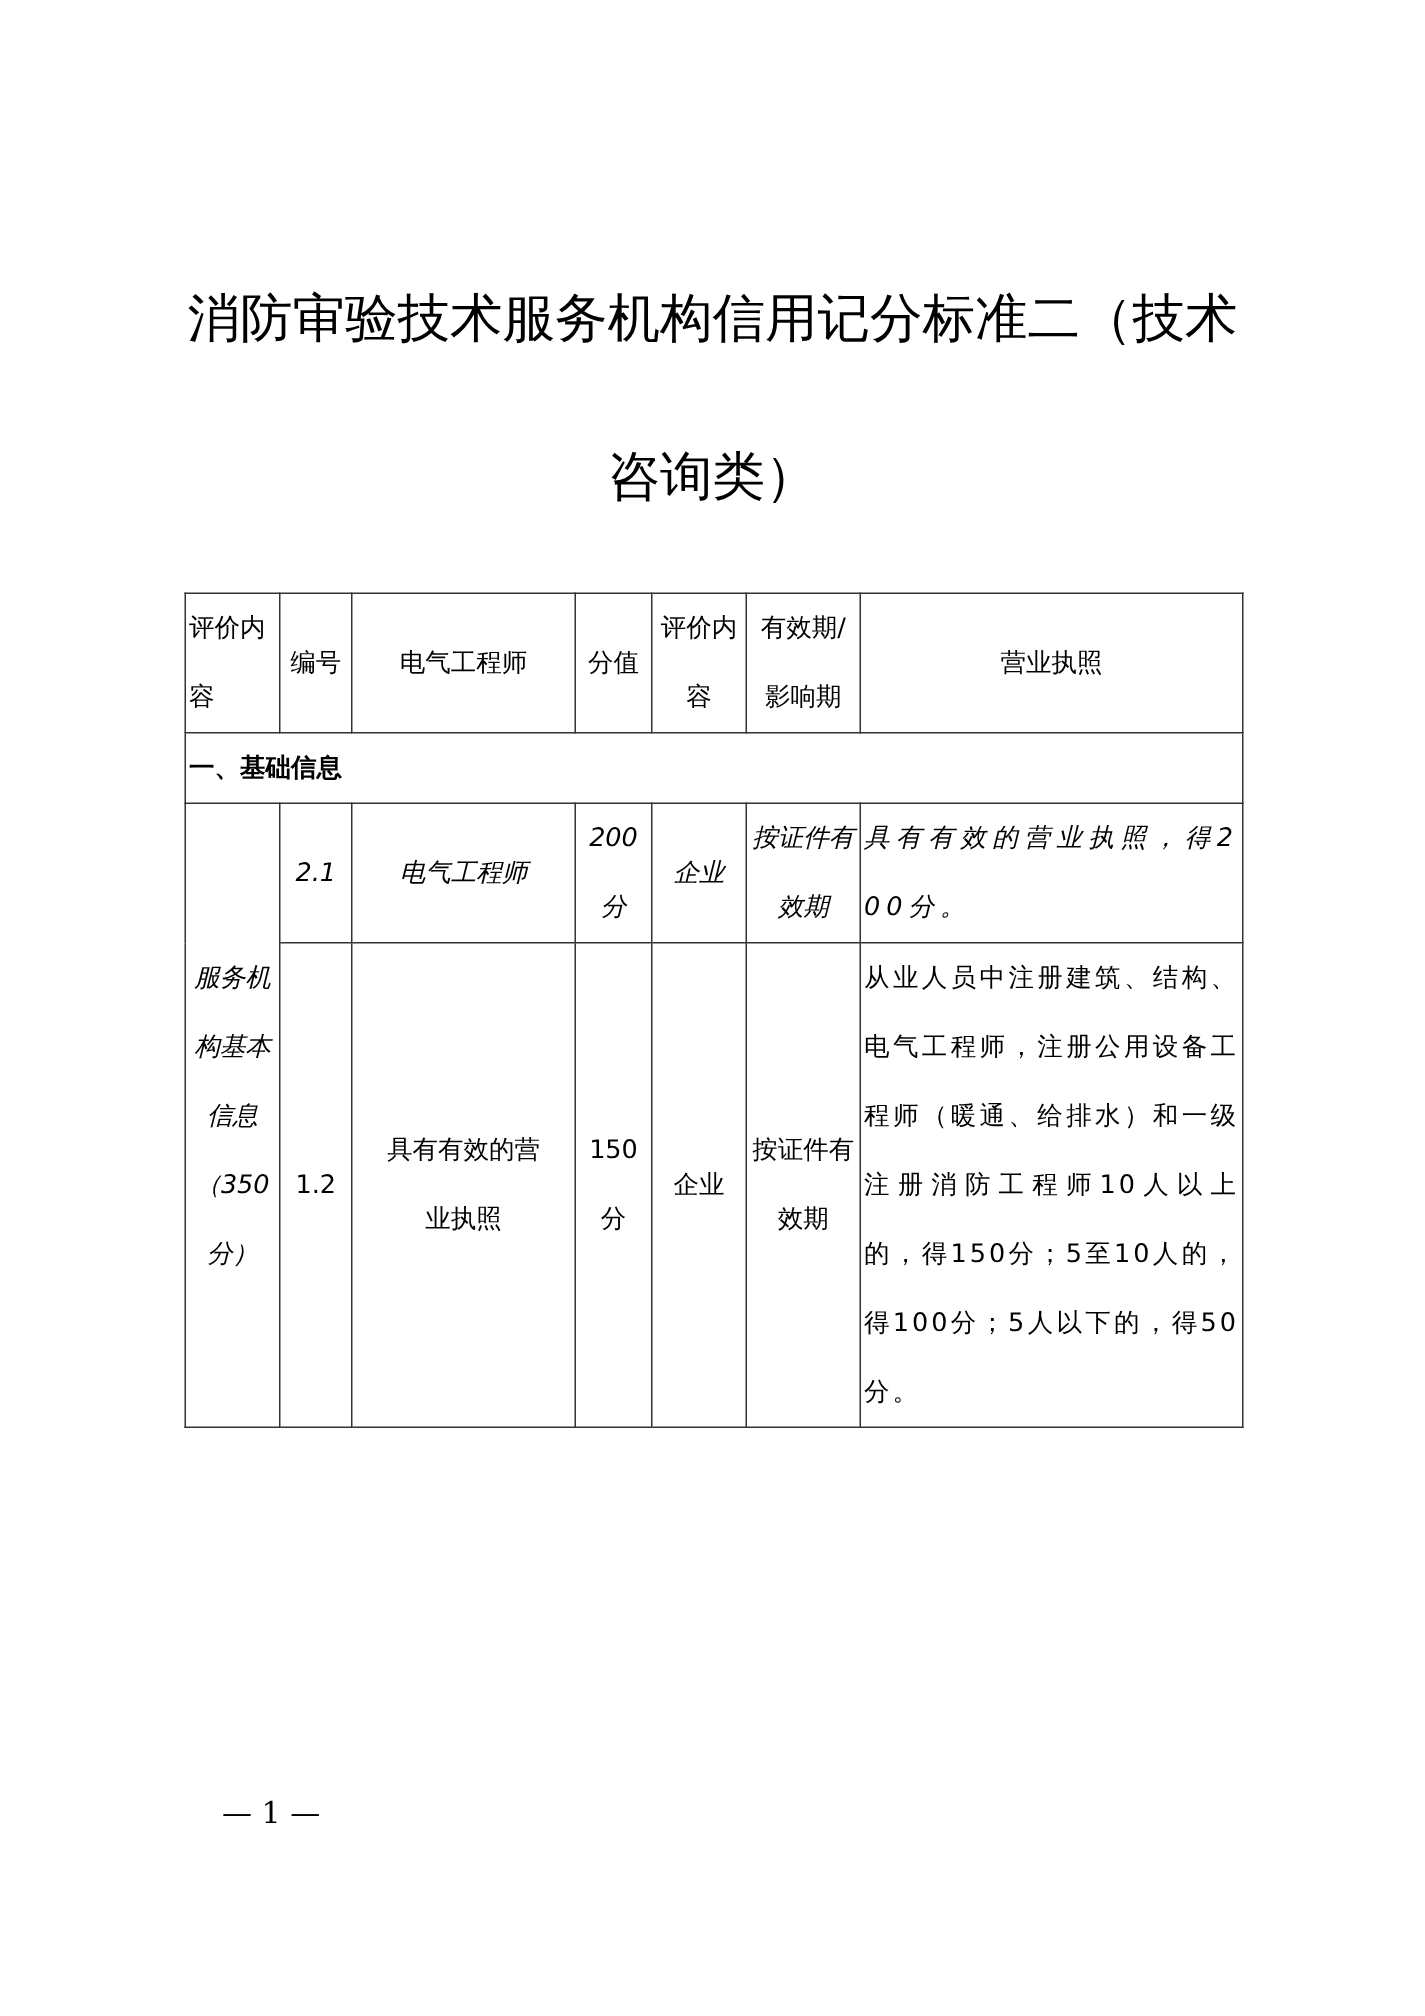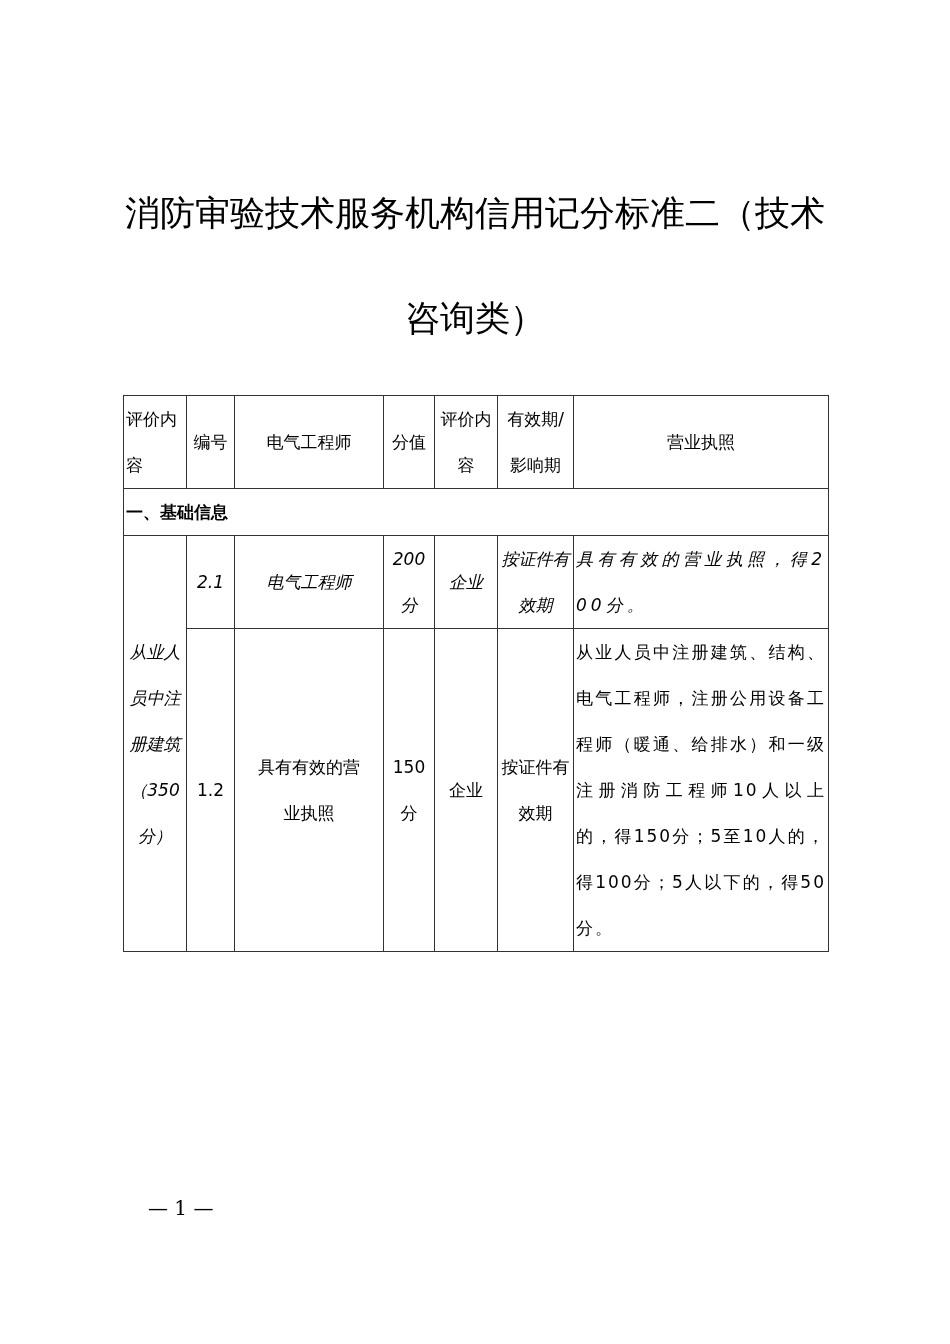--- a/index.html
+++ b/index.html
@@ -45,21 +45,21 @@
     <td>电气工程师</td>
     <td>分值</td>
     <td>评价内容</td>
     <td>有效期/影响期</td>
     <td>营业执照</td>
   </tr>
   <tr class="sec">
     <td colspan="7">一、基础信息</td>
   </tr>
   <tr class="r1">
-    <td rowspan="2">从业人员中注册建筑（350分）</td>
+    <td rowspan="2">服务机构基本信息（350分）</td>
     <td>2.1</td>
     <td>电气工程师</td>
     <td>200分</td>
     <td>企业</td>
     <td>按证件有效期</td>
     <td class="rule">具有有效的营业执照，得200分。</td>
   </tr>
   <tr class="r2">
     <td>1.2</td>
     <td style="padding:0 22px">具有有效的营业执照</td>

